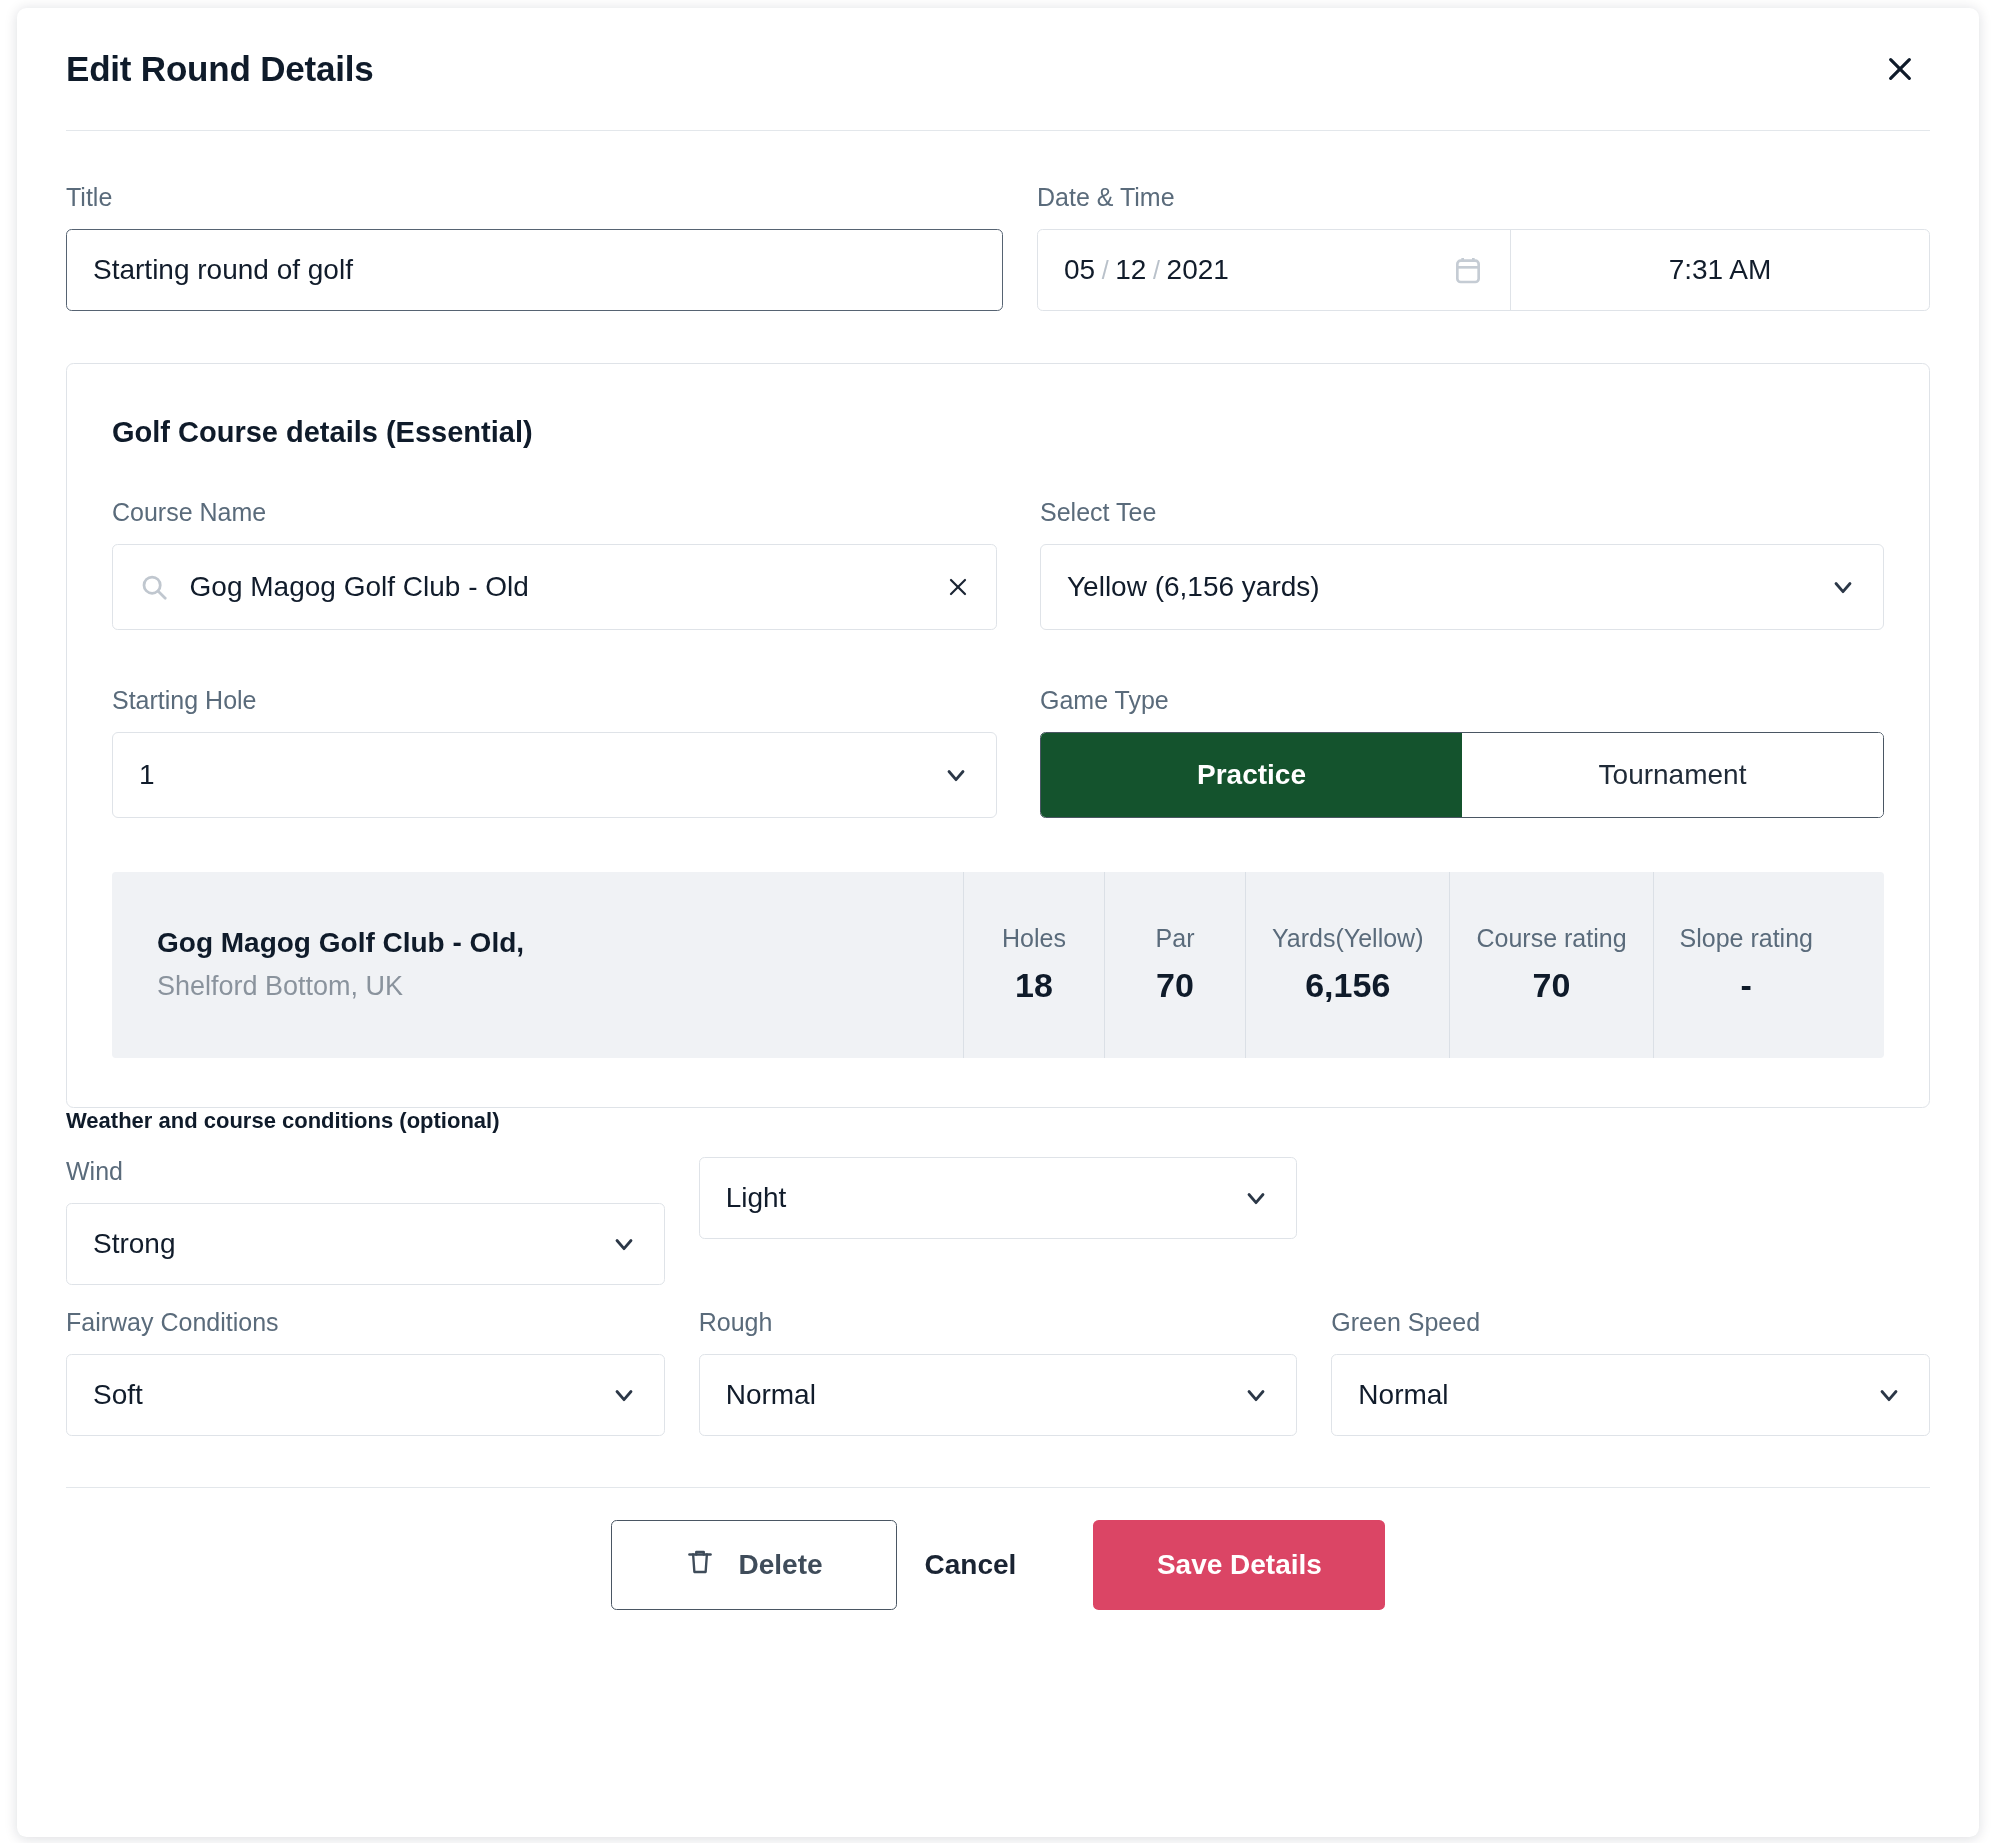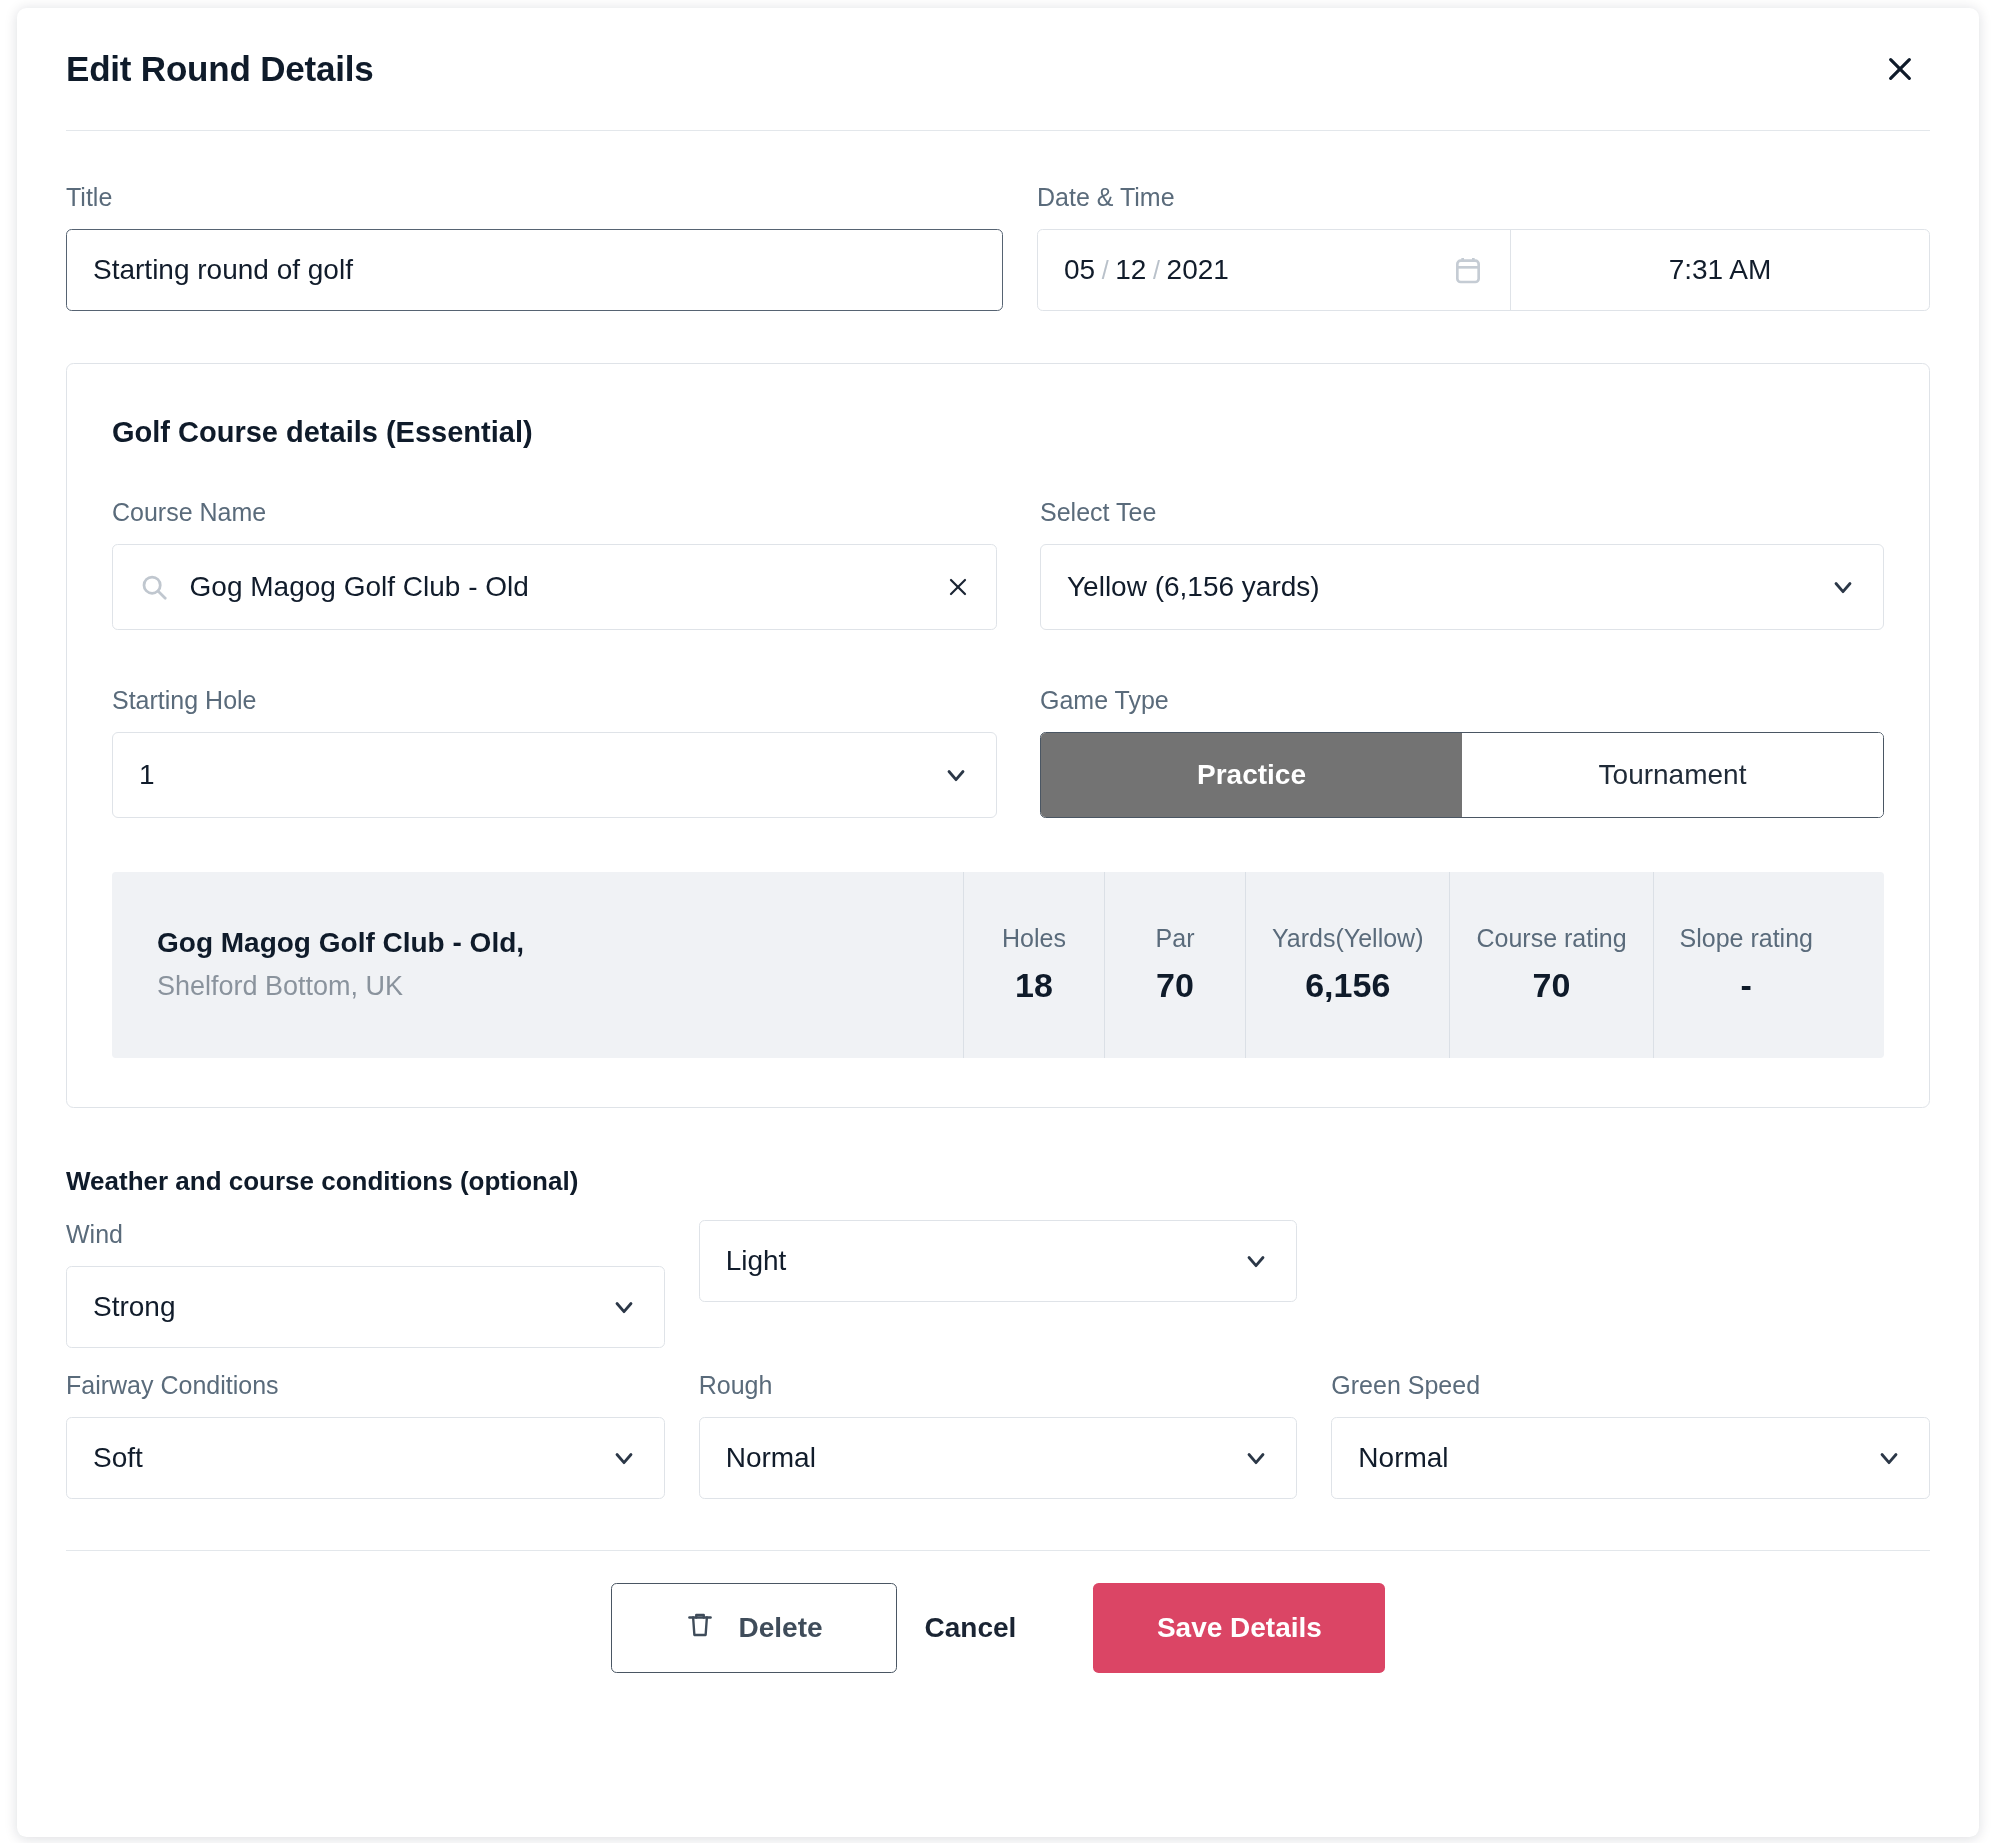--- a/index.html
+++ b/index.html
@@ -176,21 +176,21 @@
     flex: 1;
     display: flex;
     align-items: center;
     justify-content: center;
     font-size: 28px;
     cursor: pointer;
     background: #fff;
     color: #1f2a37;
   }
   .seg.active {
-    background: #737373;
+    background: #14532d;
     color: #ffffff;
     font-weight: bold;
   }
 
   
   .info-bar {
     margin-top: 54px;
     background: #f0f2f5;
     border-radius: 3.7px;
     height: 186px;
@@ -218,22 +218,21 @@
     display: flex;
     flex-direction: column;
     justify-content: center;
     gap: 13px;
   }
   .stat .k { font-size: 25px; color: #5a6b7b; white-space: nowrap; }
   .stat .v { font-size: 34px; font-weight: bold; color: #0f1b2a; }
 
   
   .section-title {
-    margin-top: 58px;
-    font-size: 26px;
+    font-size: 22px;
     font-weight: bold;
     color: #0f1b2a;
   }
   .weather-row {
     display: flex;
     gap: 34px;
     margin-top: 23px;
   }
   .w-cell { width: 646px; }
   .w-select {

